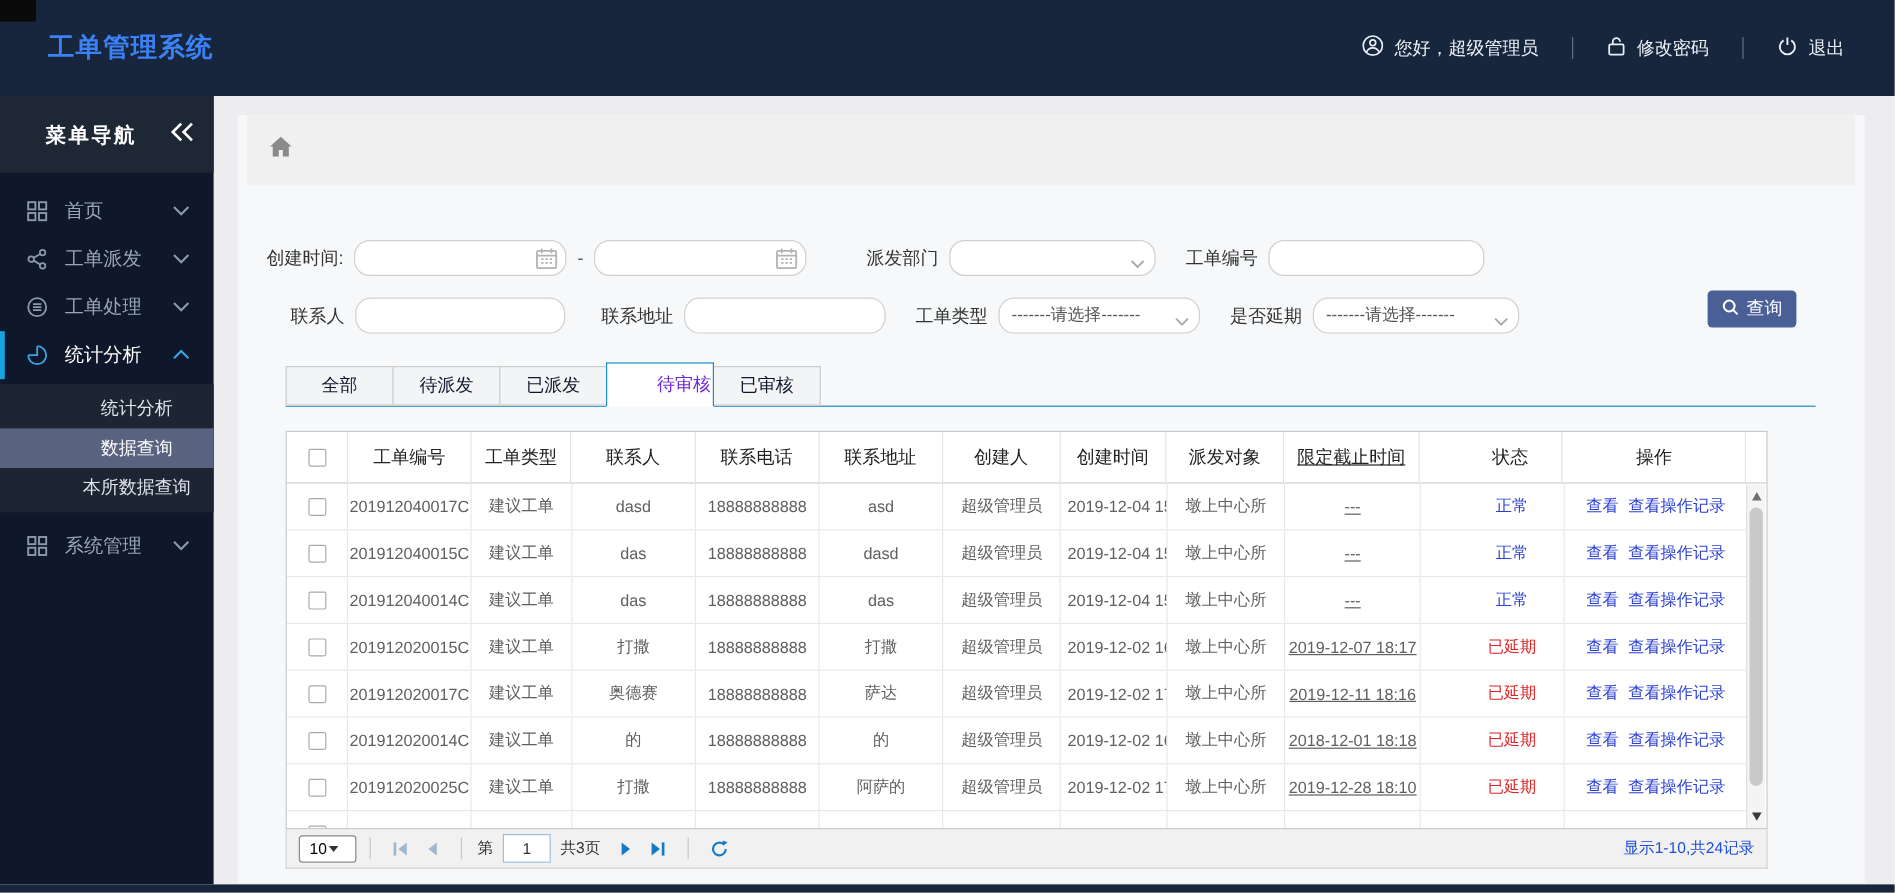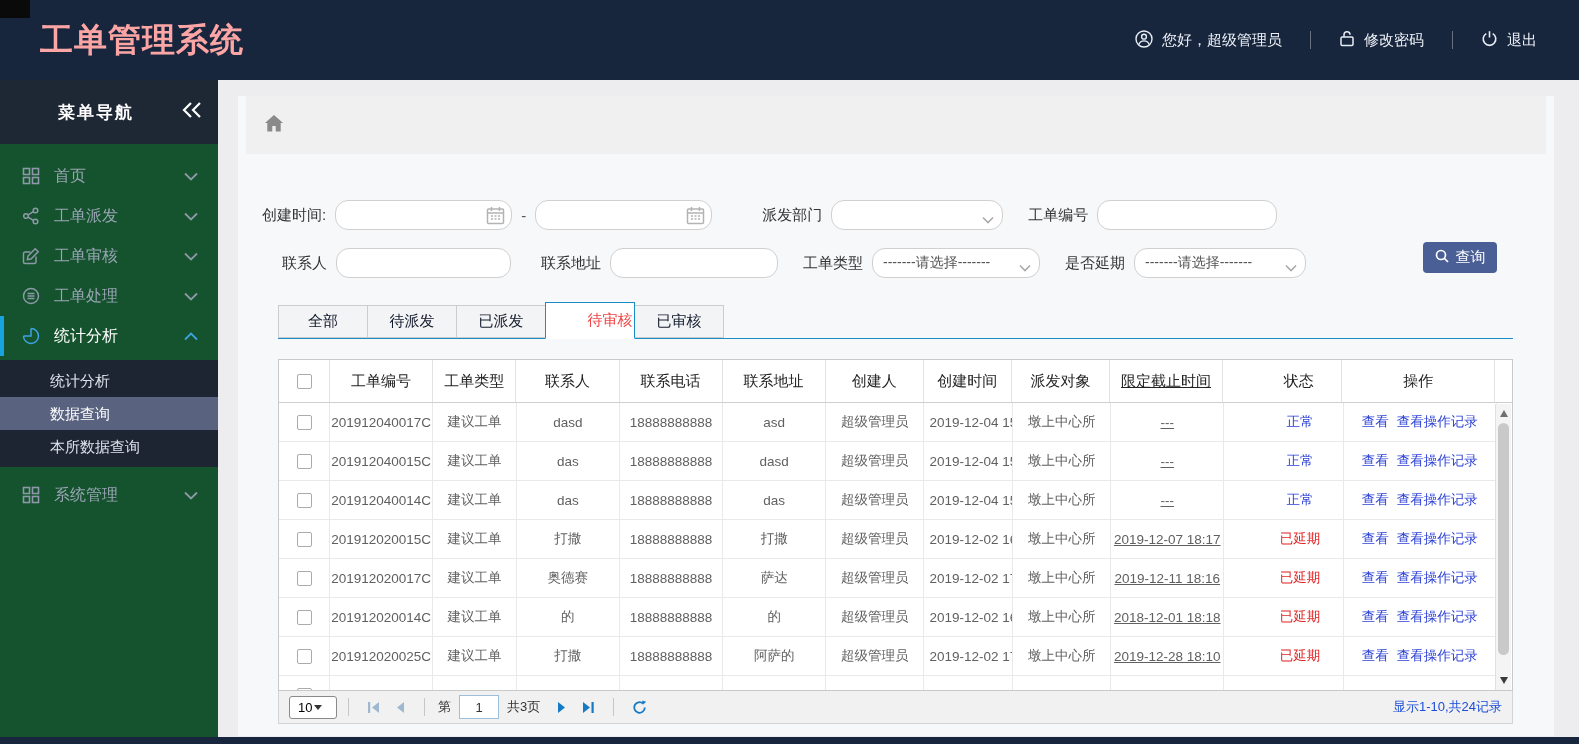--- a/index.html
+++ b/index.html
@@ -2,29 +2,29 @@
 <html><head>
 <meta charset="utf-8">
 <style>
   * { margin:0; padding:0; box-sizing:border-box; }
   html,body { width:1579px; height:744px; overflow:hidden; }
   body { font-family:"Liberation Sans","DejaVu Sans",sans-serif; background:#ededef; position:relative; }
 
   
   .topbar { height:80px; background:#17253d; display:flex; align-items:center; position:relative; }
   .corner-black { position:absolute; left:0; top:0; width:30px; height:18px; background:#0a0a0a; }
-  .app-title { color:#fca5a5; font-size:33px; font-weight:bold; margin-left:40px; letter-spacing:1px; }
+  .app-title { color:#3b82f6; font-size:22px; font-weight:bold; margin-left:40px; letter-spacing:1px; }
   .top-right { margin-left:auto; display:flex; align-items:center; gap:18px; padding-right:42px; color:#eef2f8; font-size:15px; }
   .top-item { display:flex; align-items:center; gap:9px; cursor:pointer; }
   .top-sep { width:1px; height:18px; background:rgba(255,255,255,.35); margin:0 10px; }
   .top-item svg { stroke:#e8edf5; }
 
   
   .main { display:flex; height:657px; }
-  .sidebar { width:218px; background:#14532d; flex:none; }
+  .sidebar { width:178px; background:#0f172a; flex:none;text-align:center; }
   .side-head { height:64px; background:#1e2835; display:flex; align-items:center; justify-content:center; position:relative; }
   .side-head-title { color:#fff; font-size:17px; font-weight:bold; letter-spacing:2px; margin-right:26px; }
   .collapse { position:absolute; right:16px; top:22px; }
   .menu { margin-top:12px; }
   .m-item { height:40px; display:flex; align-items:center; padding-left:22px; color:#9aa5b5; font-size:16px; cursor:pointer; position:relative; }
   .m-item .m-ico { width:19px; height:19px; margin-right:13px; flex:none; display:flex; align-items:center; }
   .m-item .chev { position:absolute; right:20px; }
   .m-item svg { stroke:#8d98a9; }
   .m-item.active { color:#fff; border-left:4px solid #18a2e0; padding-left:18px; }
   .m-item.active svg { stroke:#3da4e3; }
@@ -45,21 +45,21 @@
   .date-box { width:177px; position:relative; }
   .date-box .cal { position:absolute; right:6px; top:5px; }
   .sel-box { position:relative; display:flex; align-items:center; padding-left:10px; color:#555; font-size:14px; }
   .sel-box .chevd { position:absolute; right:8px; top:10px; }
   .dash { margin:0 9px; color:#555; }
   .btn-query { position:absolute; right:57px; top:88px; width:74px; height:31px; background:#4a5f96; color:#fff; font-size:15px; border:none; border-radius:4px; display:flex; align-items:center; justify-content:center; gap:7px; cursor:pointer; }
 
   
   .tabs { margin:24px 41px 0 40px; display:flex; align-items:flex-end; border-bottom:1px solid #1a8cc8; height:37px; }
   .tab { width:90px; height:33px; background:#f3f4f5; border:1px solid #cccccc; margin-right:-1px; display:flex; align-items:center; justify-content:center; font-size:15px; color:#0f172a; cursor:pointer; }
-  .tab.active { background:#fff; color:#ef4444; border:1px solid #1a8cc8; height:37px; position:relative; z-index:2; margin-bottom:-1px; border-bottom:1px solid #fff;padding-left:40px; }
+  .tab.active { background:#fff; color:#6d28d9; border:1px solid #1a8cc8; height:37px; position:relative; z-index:2; margin-bottom:-1px; border-bottom:1px solid #fff;padding-left:40px; }
 
   
   .table-wrap { margin:20px 41px 0 40px; width:1235px; border:1px solid #c9c9c9; background:#fff; position:relative; }
   .thead { display:flex; height:43px; border-bottom:1px solid #cfcfcf; }
   .th { display:flex; align-items:center; justify-content:center; font-size:15px; color:#222; border-right:1px solid #e3e3e3; }
   .th:last-child { border-right:none; }
   .tbody { height:287px; overflow:hidden; }
   .trow { display:flex; height:39px; border-bottom:1px solid #e9e9e9; width:1218px; }
   .tc { display:flex; align-items:center; justify-content:center; font-size:13.5px; color:#606060; border-right:1px solid #e9e9e9; overflow:hidden; white-space:nowrap; }
   .c0{width:52px;} .c1{width:105px;} .c2{width:85px;} .c3{width:105px;} .c4{width:105px;text-align:right;}
@@ -159,32 +159,20 @@
             </svg>
           </span>
         <span>工单派发</span>
         <span class="chev"><svg width="14" height="9" viewBox="0 0 14 9" fill="none" stroke-width="1.8">
               <polyline points="1,1.5 7,7.5 13,1.5"></polyline>
             </svg></span>
       </div>
       <div class="m-item">
         <span class="m-ico">
             <svg width="18" height="18" viewBox="0 0 18 18" fill="none" stroke-width="1.5">
-              <path d="M14 9.5V15a1.5 1.5 0 0 1-1.5 1.5H3A1.5 1.5 0 0 1 1.5 15V6.5A1.5 1.5 0 0 1 3 5h5.5"></path>
-              <path d="M13.2 1.8l3 3L9 12l-3.6.6L6 9z"></path>
-            </svg>
-          </span>
-        <span>工单审核</span>
-        <span class="chev"><svg width="14" height="9" viewBox="0 0 14 9" fill="none" stroke-width="1.8">
-              <polyline points="1,1.5 7,7.5 13,1.5"></polyline>
-            </svg></span>
-      </div>
-      <div class="m-item">
-        <span class="m-ico">
-            <svg width="18" height="18" viewBox="0 0 18 18" fill="none" stroke-width="1.5">
               <circle cx="9" cy="9" r="7.5"></circle>
               <line x1="5.5" y1="6.5" x2="12.5" y2="6.5"></line>
               <line x1="5.5" y1="9" x2="12.5" y2="9"></line>
               <line x1="5.5" y1="11.5" x2="12.5" y2="11.5"></line>
             </svg>
           </span>
         <span>工单处理</span>
         <span class="chev"><svg width="14" height="9" viewBox="0 0 14 9" fill="none" stroke-width="1.8">
               <polyline points="1,1.5 7,7.5 13,1.5"></polyline>
             </svg></span>

